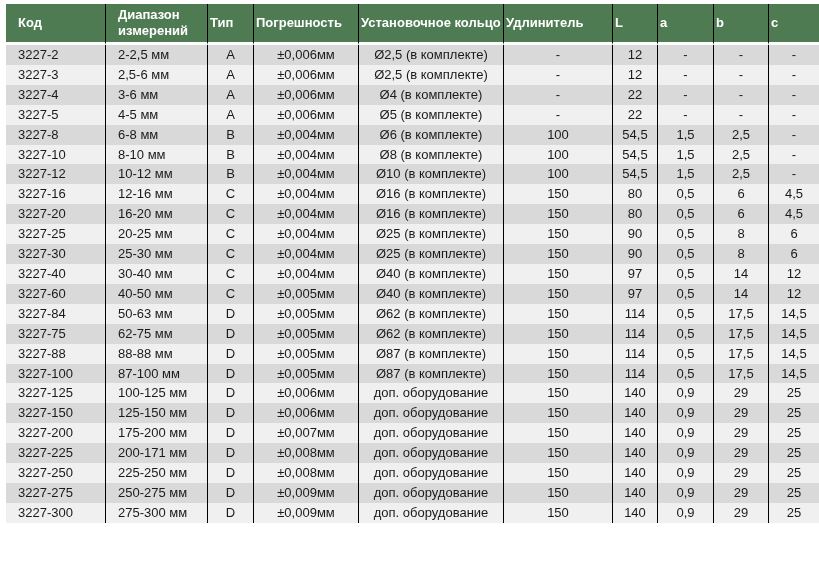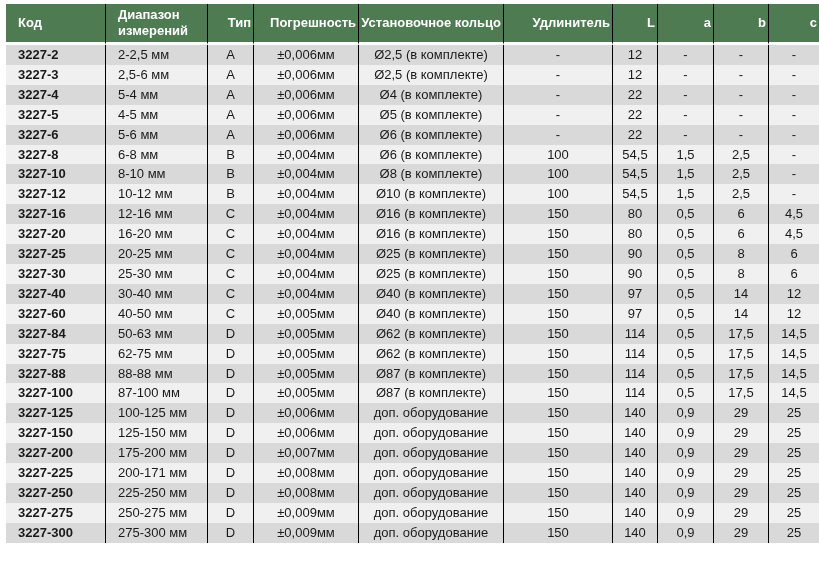--- a/index.html
+++ b/index.html
@@ -31,21 +31,21 @@
   col.c8 { width: 55px; }
   col.c9 { width: 51px; }
 
   thead th {
     background: var(--header-bg, #4E7B52);
     color: var(--header-text, #ffffff);
     font-size: 13px;
     font-weight: bold;
     height: 41px;
     vertical-align: middle;
-    text-align: right;
+    text-align: left;
     line-height: 1.25;
     padding: 0 2px;
     border-bottom: 3px solid #ffffff;
     white-space: nowrap;
     overflow: hidden;
   }
   thead th:nth-child(2) { white-space: normal; }
   thead th + th { border-left: 1px solid var(--grid-line, #000000); }
   thead th:nth-child(1),
   thead th:nth-child(2) { text-align: left; padding-left: 12px; }
@@ -56,21 +56,21 @@
     height: 19.9px;
     line-height: 19.9px;
     text-align: center;
     padding: 0 2px;
     white-space: nowrap;
     overflow: hidden;
   }
   tbody td + td { border-left: 1px solid var(--grid-line, #000000); }
   tbody td:nth-child(1),
   tbody td:nth-child(2) { text-align: left; padding-left: 12px; }
-  tbody td:nth-child(1) { font-weight: bold; }
+  tbody td:nth-child(1) { font-weight: normal; }
   tbody tr:nth-child(odd)  td { background: var(--row-odd-bg, #D9D9D9); }
   tbody tr:nth-child(even) td { background: var(--row-even-bg, #F0F0F0); }
 </style>
 </head>
 <body>
 
 <div class="page">
   <table class="spec">
     <colgroup>
       <col class="c0">
@@ -118,48 +118,36 @@
           <td>±0,006мм</td>
           <td>Ø2,5 (в комплекте)</td>
           <td>-</td>
           <td>12</td>
           <td>-</td>
           <td>-</td>
           <td>-</td>
         </tr>
         <tr>
           <td>3227-4</td>
-          <td>5-4 мм</td>
+          <td>3-6 мм</td>
           <td>A</td>
           <td>±0,006мм</td>
           <td>Ø4 (в комплекте)</td>
           <td>-</td>
           <td>22</td>
           <td>-</td>
           <td>-</td>
           <td>-</td>
         </tr>
         <tr>
           <td>3227-5</td>
           <td>4-5 мм</td>
           <td>A</td>
           <td>±0,006мм</td>
           <td>Ø5 (в комплекте)</td>
-          <td>-</td>
-          <td>22</td>
-          <td>-</td>
-          <td>-</td>
-          <td>-</td>
-        </tr>
-        <tr>
-          <td>3227-6</td>
-          <td>5-6 мм</td>
-          <td>A</td>
-          <td>±0,006мм</td>
-          <td>Ø6 (в комплекте)</td>
           <td>-</td>
           <td>22</td>
           <td>-</td>
           <td>-</td>
           <td>-</td>
         </tr>
         <tr>
           <td>3227-8</td>
           <td>6-8 мм</td>
           <td>B</td>

